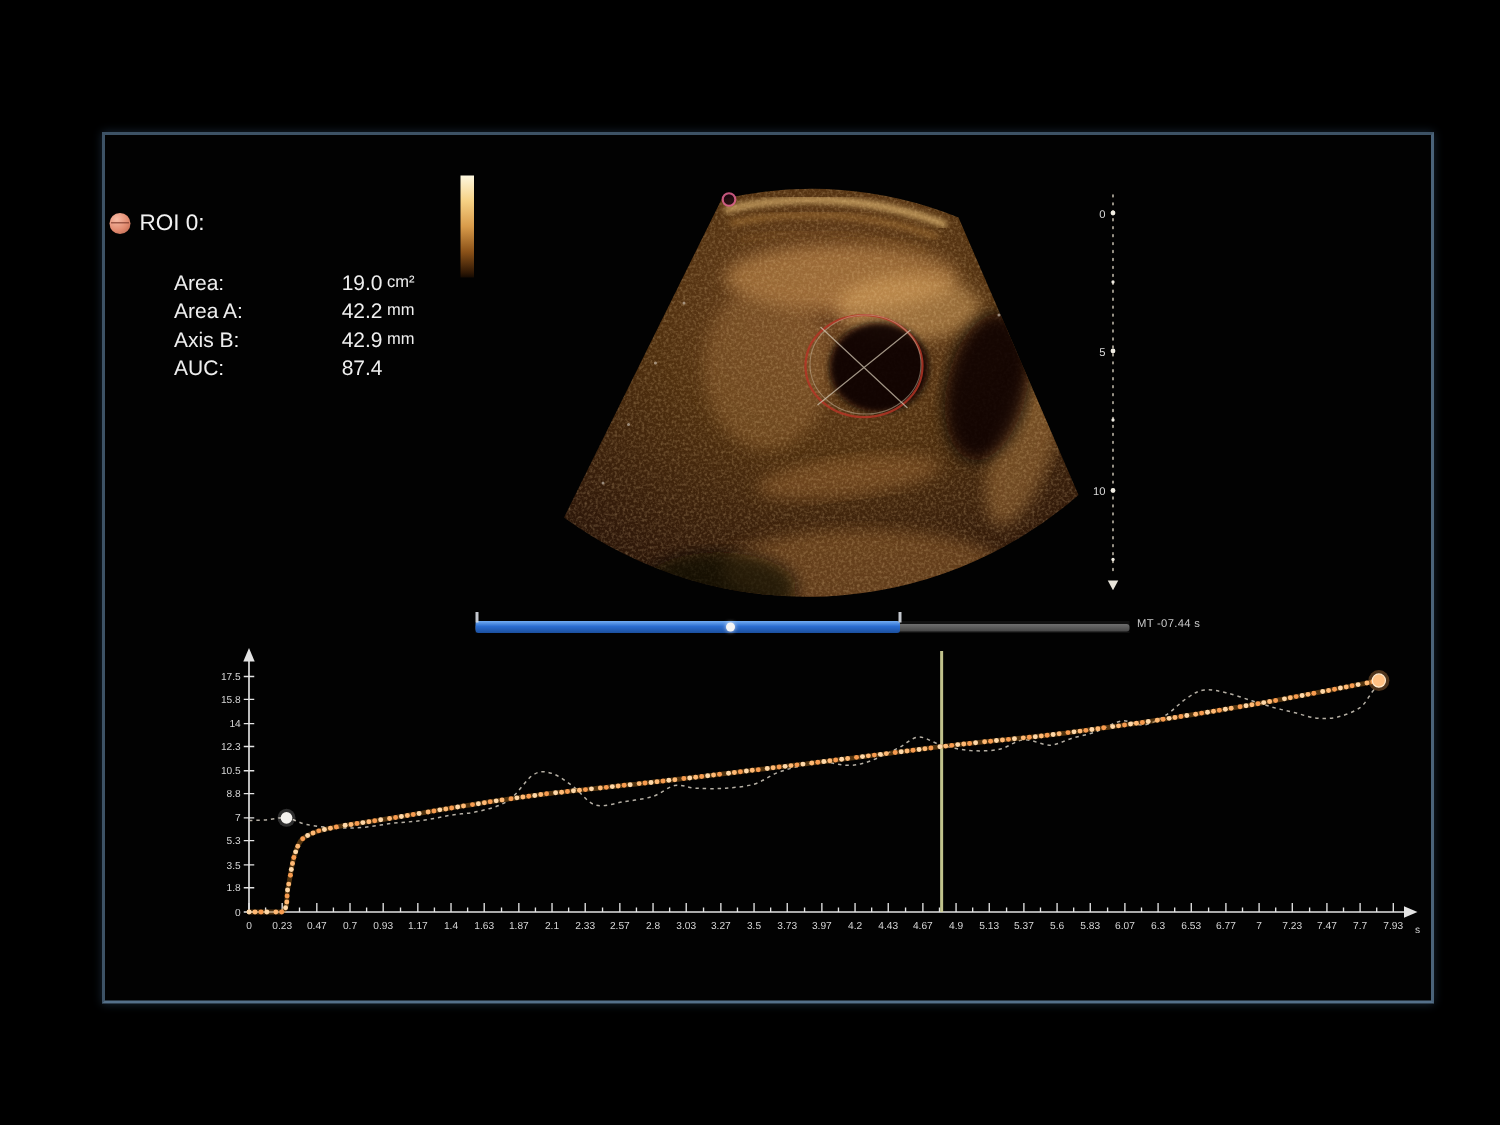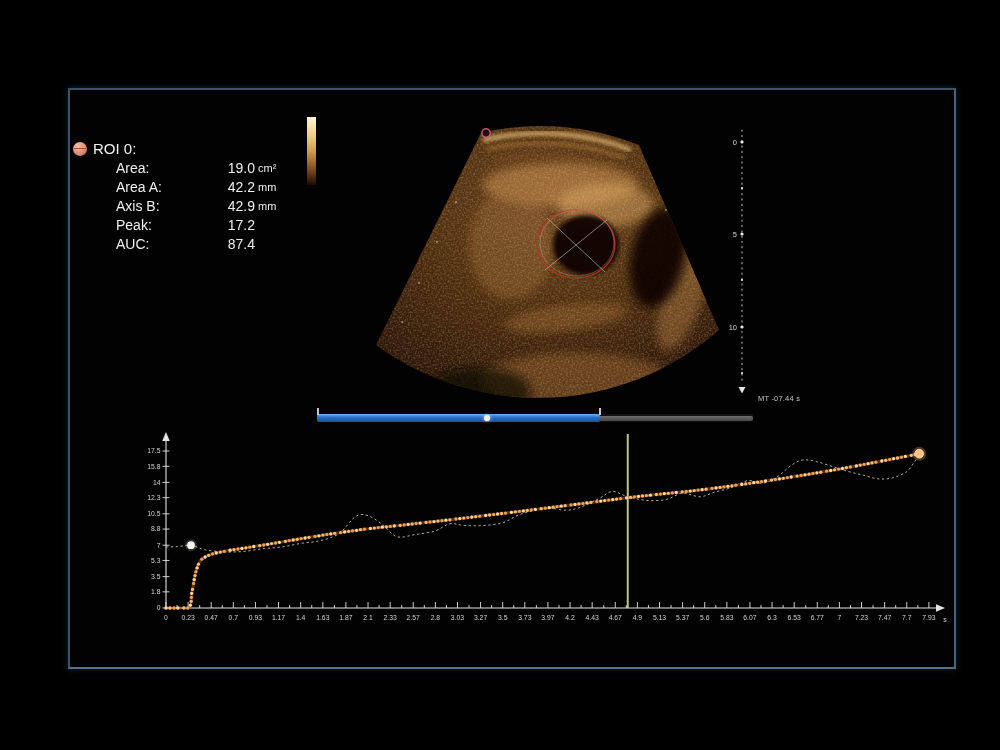--- a/index.html
+++ b/index.html
@@ -7,38 +7,38 @@
   .screen{position:absolute;left:0;top:0;width:1000px;height:750px;background:#000;margin-left:11px;}
   .frame{position:absolute;left:57px;top:88px;width:884px;height:577px;background:#020202;
     border:2px solid #3d5265;border-bottom-color:#55708a;border-right-color:#4a637a;
     box-shadow:0 0 6px rgba(70,110,150,.35);}
   
   .roi-title{position:absolute;left:62px;top:140px;display:flex;align-items:center;gap:6px;
     color:#f2f2f2;font-size:15px;}
   .roi-dot{width:14px;height:14px;border-radius:50%;position:relative;
     background:radial-gradient(circle at 35% 30%,#f8bca6,#e28b70 55%,#b25f49);}
   .roi-dot i{position:absolute;left:1px;right:1px;top:6px;height:1px;background:#8a4434;opacity:.8;}
-  .roi-rows{position:absolute;left:105px;top:158px;width:170px;color:#efefef;font-size:14px;}
+  .roi-rows{position:absolute;left:105px;top:178px;width:170px;color:#efefef;font-size:14px;}
   .roi-row{display:flex;height:19.2px;align-items:center;}
   .roi-row .lab{flex:1;}
   .roi-row .val{width:44px;text-align:right;}
   .roi-row .unit{margin-left:3px;font-size:11px;width:28px;}
   
   .colorbar{position:absolute;left:296px;top:117px;width:9px;height:68px;
     background:linear-gradient(#fdf7df,#f6d184 25%,#d89b4a 50%,#8a5118 75%,#311905 95%,#150a02);}
   
   .timebar{position:absolute;left:306px;top:414px;width:436px;height:8px;background:#111;}
   .tb-blue{position:absolute;left:0;top:0;height:8px;border-radius:2px;
     background:linear-gradient(#74aef4,#2b6dd0 45%,#1b4f9e);}
   .tb-gray{position:absolute;right:0;top:1.5px;height:5px;border-radius:2px;
     background:linear-gradient(#6e6e6e,#454545);}
   .tb-dot{position:absolute;top:1px;width:6px;height:6px;border-radius:50%;background:#f4f4f4;
     box-shadow:0 0 3px rgba(255,255,255,.8);}
   .tb-tick{position:absolute;top:-6px;width:2px;height:7px;background:#d9dee4;opacity:.9;}
-  .tb-label{position:absolute;left:747px;top:394px;color:#c9c9c9;font-size:7.5px;letter-spacing:.2px;}
+  .tb-label{position:absolute;left:747px;top:411px;color:#c9c9c9;font-size:7.5px;letter-spacing:.2px;}
   svg text{fill:#d6d6d6;}
 </style>
 </head>
 <body>
 
 <div class="screen">
   <div class="frame"></div>
 
   <div class="roi-title">
     <span class="roi-dot">
@@ -54,25 +54,20 @@
       </div>
     <div class="roi-row">
         <span class="lab">Area A:</span>
         <span class="val">42.2</span>
         <span class="unit">mm</span>
       </div>
     <div class="roi-row">
         <span class="lab">Axis B:</span>
         <span class="val">42.9</span>
         <span class="unit">mm</span>
-      </div>
-    <div class="roi-row">
-        <span class="lab">Peak:</span>
-        <span class="val">17.2</span>
-        <span class="unit"></span>
       </div>
     <div class="roi-row">
         <span class="lab">AUC:</span>
         <span class="val">87.4</span>
         <span class="unit"></span>
       </div>
   </div>
 
   <div class="colorbar"></div>
 

